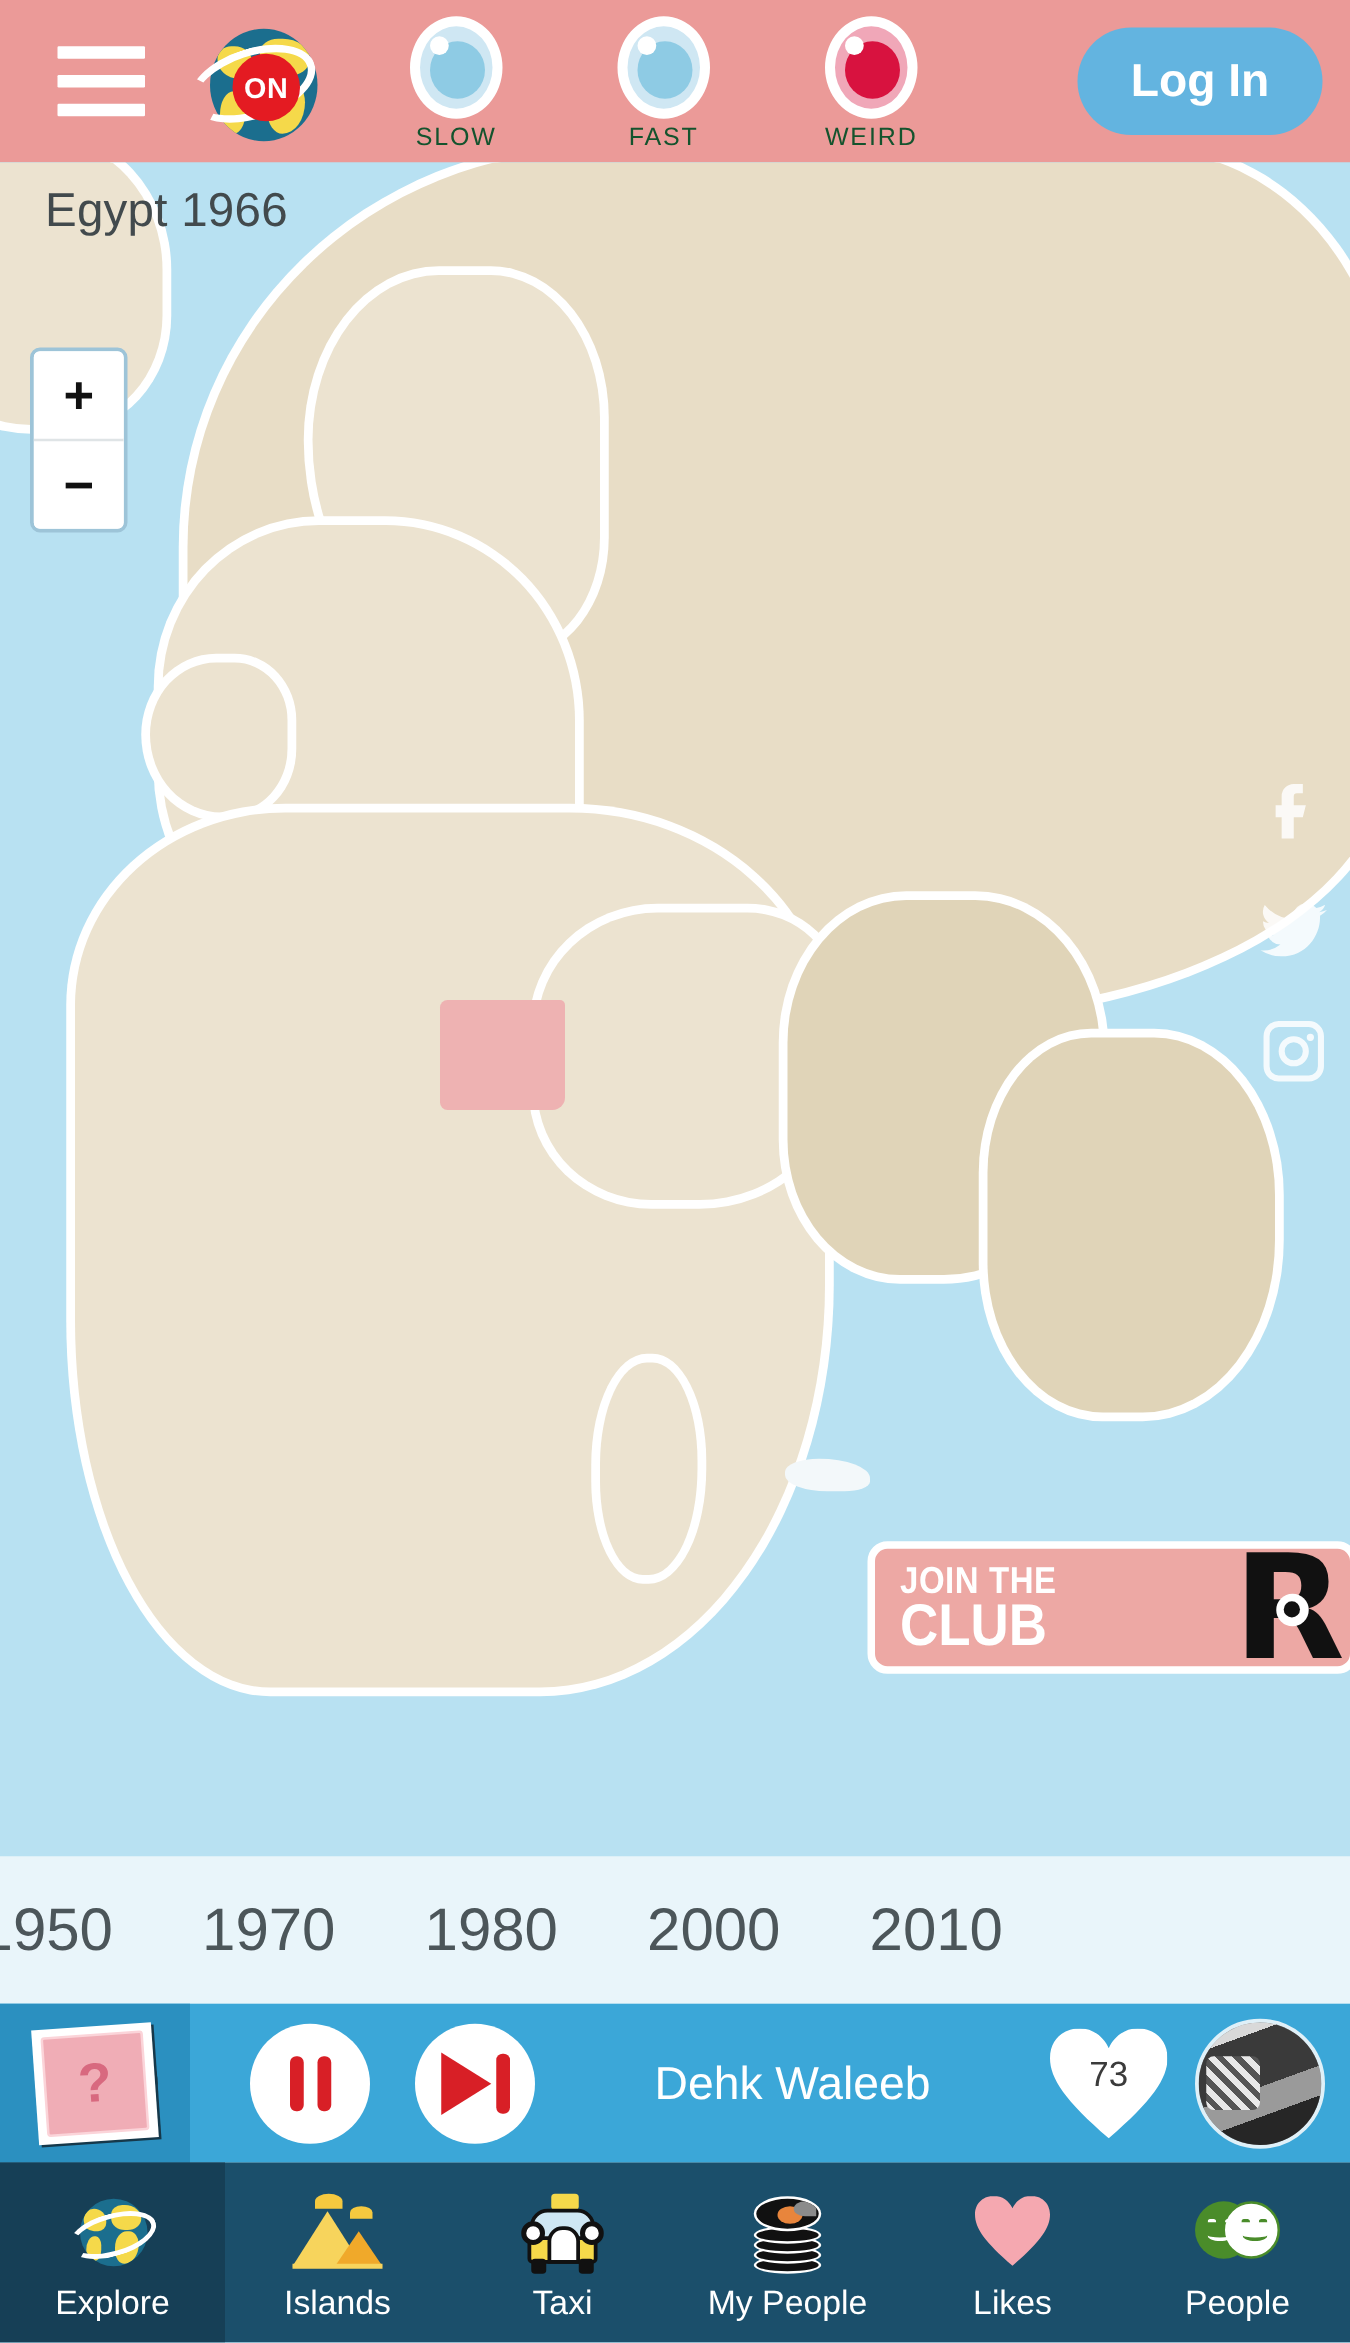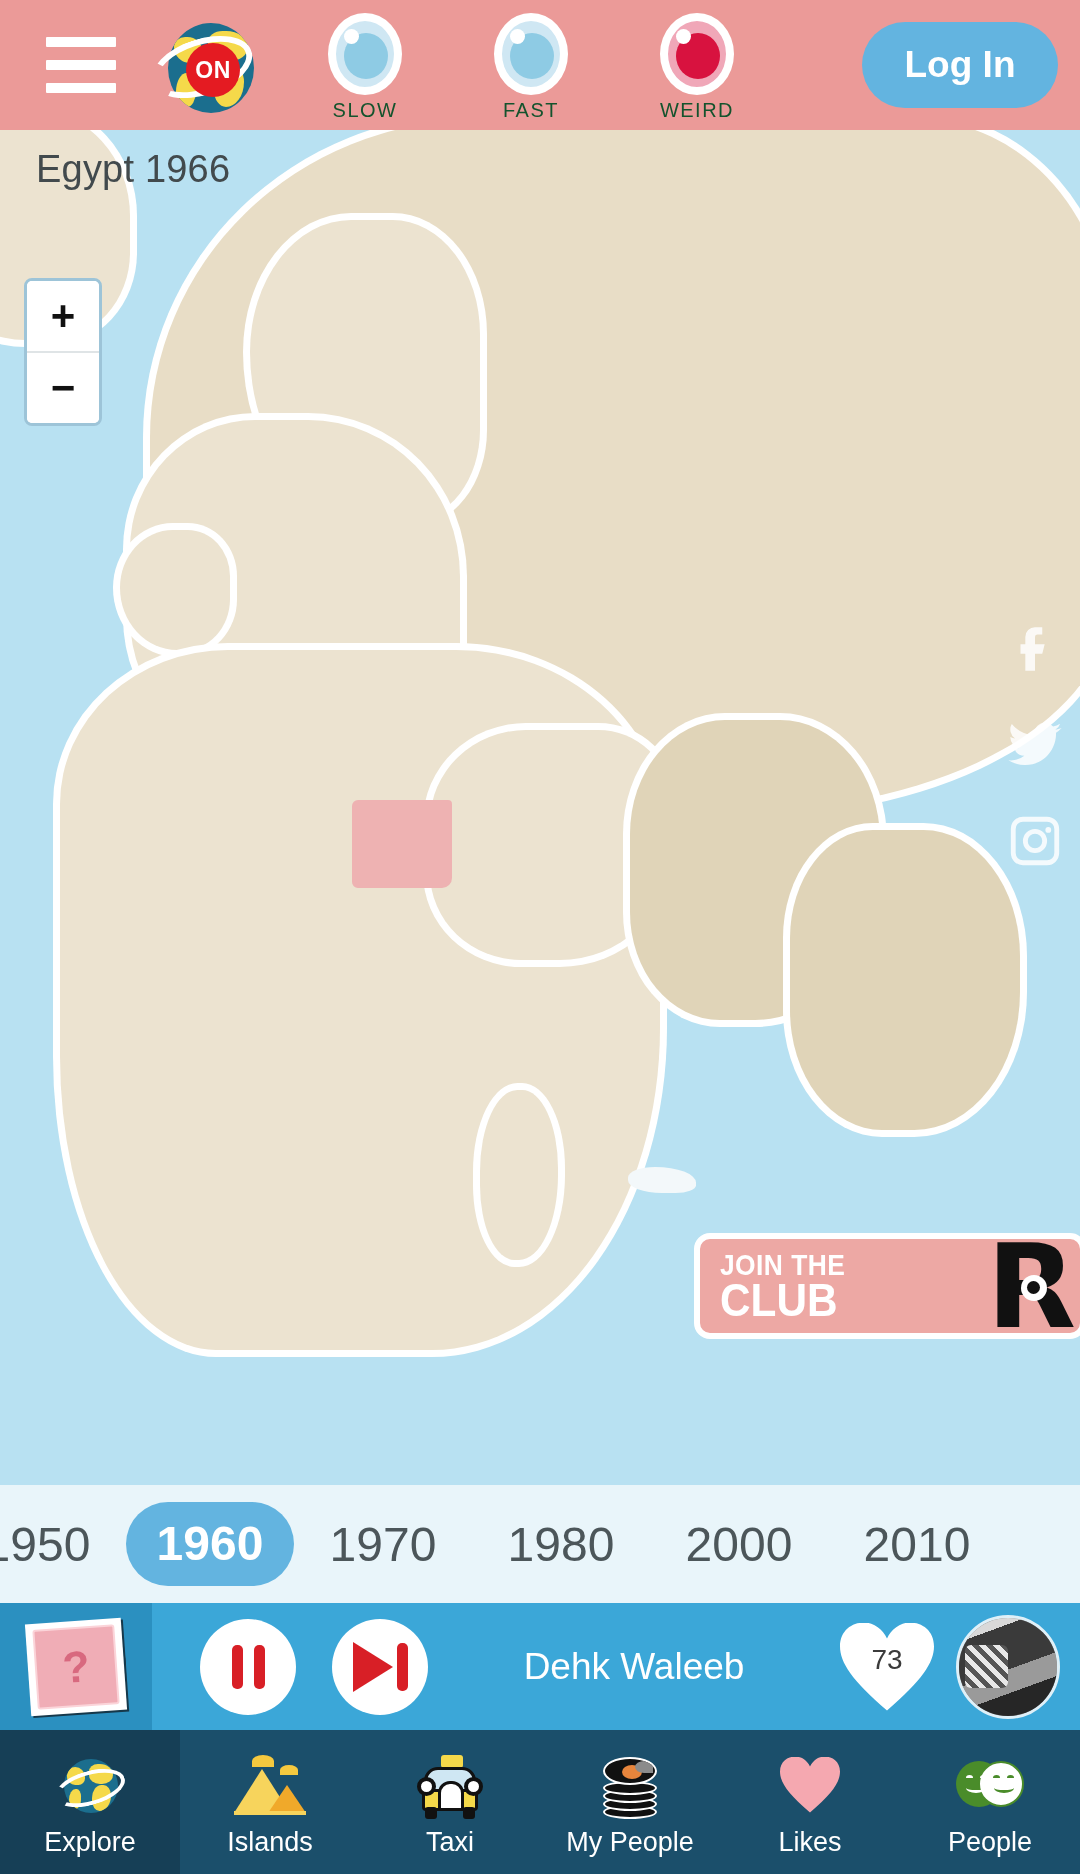--- a/index.html
+++ b/index.html
@@ -430,21 +430,20 @@
       <div class="club-r">
         <span>R</span>
         <span class="eye"></span>
       </div>
     </div>
   </div>
 
   <div class="timeline">
     <div class="tl-track">
       <div class="decade">1950</div>
-      <div class="decade active">1960</div>
       <div class="decade">1970</div>
       <div class="decade">1980</div>
       <div class="decade">2000</div>
       <div class="decade">2010</div>
     </div>
   </div>
 
   <div class="player">
 
     <div class="art-well">

